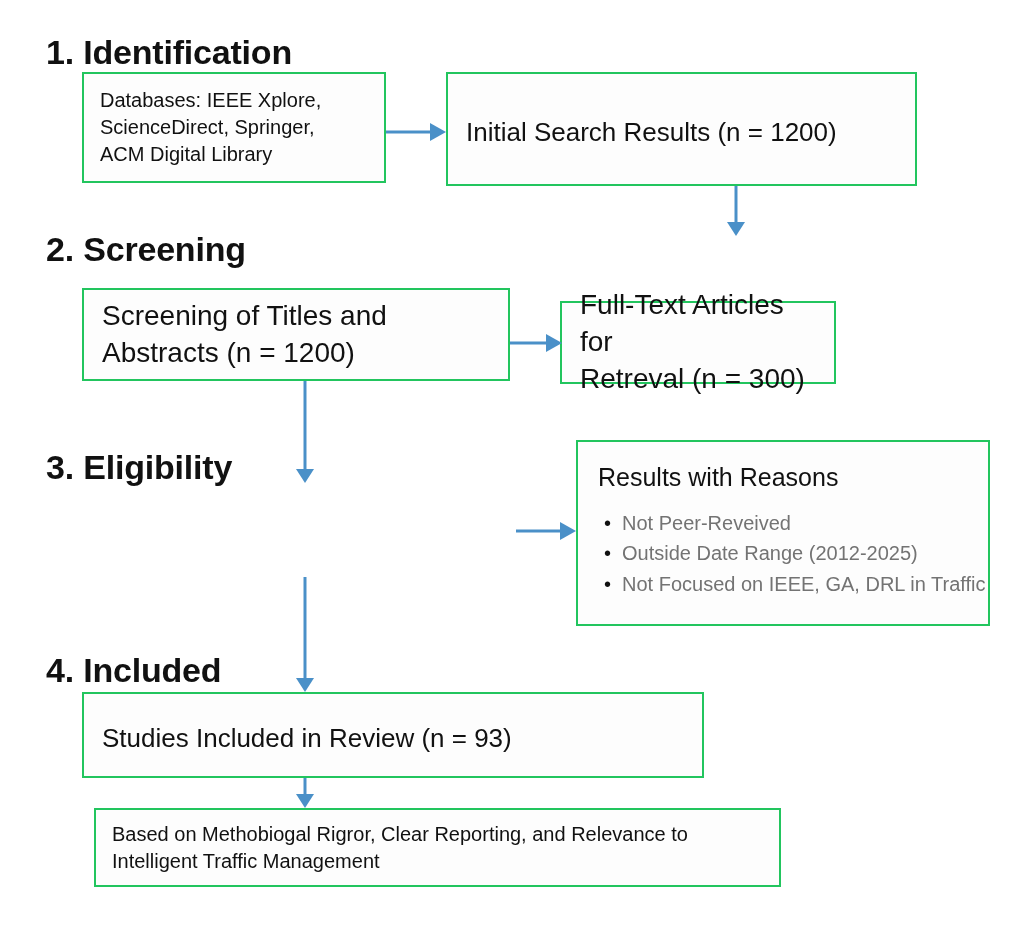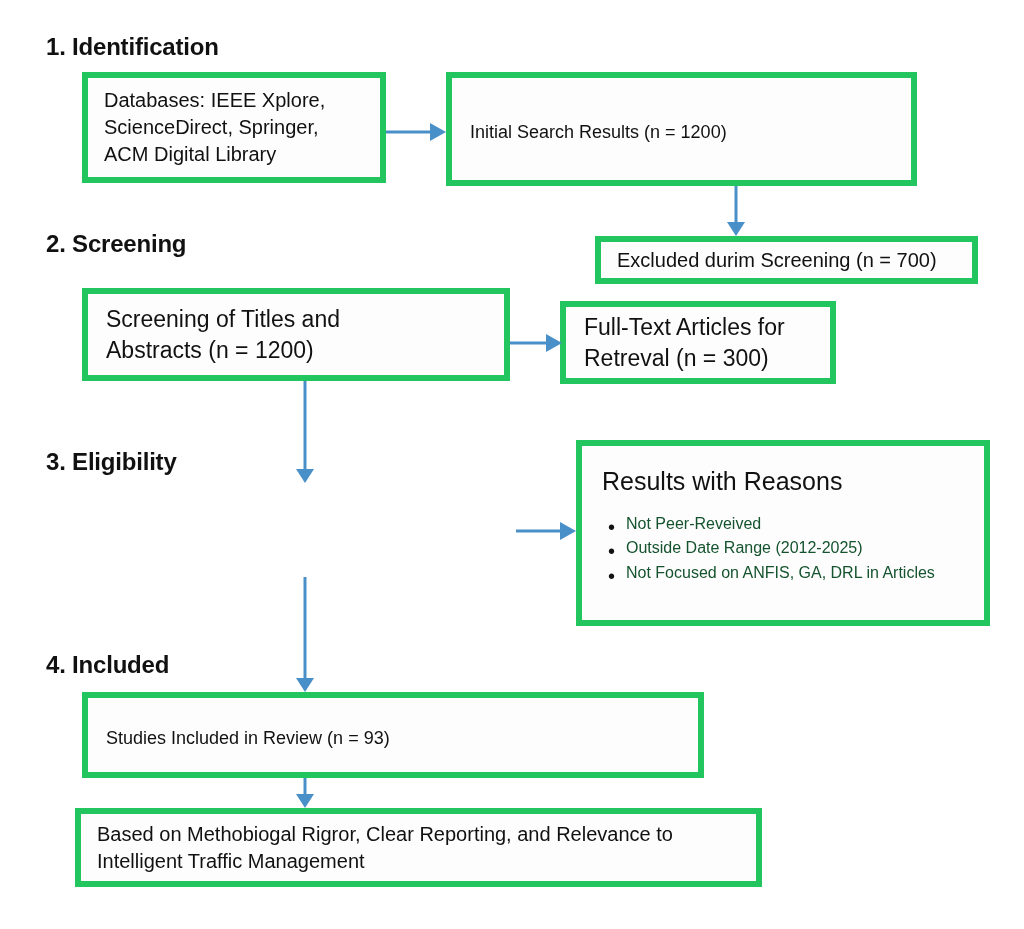--- a/index.html
+++ b/index.html
@@ -15,62 +15,62 @@
   #canvas {
     position: relative;
     width: 1024px;
     height: 929px;
     background: #ffffff;
     overflow: hidden;
   }
   .stage-heading {
     position: absolute;
     font-weight: bold;
-    font-size: 24px;
+    font-size: 34px;
     line-height: 1;
     color: #111111;
     letter-spacing: -0.2px;
     white-space: nowrap;
   }
   .node {
     position: absolute;
     box-sizing: border-box;
-    border: 6px solid #22c55e;
+    border: 2px solid #22c55e;
     background: #fdfdfd;
     display: flex;
     flex-direction: column;
     justify-content: center;
   }
   .node .node-text {
     display: block;
     color: #111111;
     white-space: pre-line;
   }
-  .t-lg .node-text { font-size: 18px; line-height: 1.30; margin-top: 8px; }
-  .t-md .node-text { font-size: 23px; line-height: 1.32; }
+  .t-lg .node-text { font-size: 26px; line-height: 1.30; margin-top: 8px; }
+  .t-md .node-text { font-size: 28px; line-height: 1.32; }
   .t-sm .node-text { font-size: 20px; line-height: 1.35; }
   .pad-l { padding-left: 16px; padding-right: 12px; }
   .pad-lr { padding-left: 18px; padding-right: 14px; }
 
   .reasons-title {
     font-size: 25px;
     line-height: 1.2;
     color: #111111;
     padding-left: 20px;
     margin-bottom: 16px;
   }
   ul.reasons-list {
     margin: 0;
     padding: 0 0 0 44px;
     list-style: none;
   }
   ul.reasons-list li {
-    font-size: 16px;
+    font-size: 20px;
     line-height: 1.52;
-    color: #14532d;
+    color: #737373;
     position: relative;
     white-space: nowrap;
   }
   ul.reasons-list li::before {
     content: "\2022";
     position: absolute;
     left: -18px;
     top: 0;
     font-size: 20px;
     color: #111111;
@@ -98,49 +98,46 @@
   <div class="node t-sm pad-l" style="left:82px; top:72px; width:304px; height:111px;">
     <span class="node-text">Databases: IEEE Xplore,
 ScienceDirect, Springer,
 ACM Digital Library</span>
   </div>
 
   <div class="node t-lg pad-lr" style="left:446px; top:72px; width:471px; height:114px;">
     <span class="node-text">Initial Search Results (n = 1200)</span>
   </div>
 
-  <div class="node t-sm pad-l" style="left:595px; top:236px; width:383px; height:48px;">
-    <span class="node-text">Excluded durim Screening (n = 700)</span>
-  </div>
 
   <div class="node t-md pad-lr" style="left:82px; top:288px; width:428px; height:93px;">
     <span class="node-text">Screening of Titles and
 Abstracts (n = 1200)</span>
   </div>
 
   <div class="node t-md pad-lr" style="left:560px; top:301px; width:276px; height:83px;">
     <span class="node-text">Full-Text Articles for
 Retreval (n = 300)</span>
   </div>
 
 
   <div class="node" style="left:576px; top:440px; width:414px; height:186px; justify-content:flex-start; padding-top:20px;">
     <div class="reasons-title">Results with Reasons</div>
     <ul class="reasons-list">
       <li>Not Peer-Reveived</li>
       <li>Outside Date Range (2012-2025)</li>
-      <li>Not Focused on ANFIS, GA, DRL in Articles</li>
+      <li>Not Focused on IEEE, GA, DRL in Traffic</li>
     </ul>
   </div>
 
   <div class="node t-lg pad-lr" style="left:82px; top:692px; width:622px; height:86px;">
     <span class="node-text">Studies Included in Review (n = 93)</span>
   </div>
 
-  <div class="node t-sm pad-l" style="left:75px; top:808px; width:687px; height:79px;justify-content:center;">
+  <div class="node t-sm pad-l" style="left:94px; top:808px; width:687px; height:79px;justify-content:center;">
     <span class="node-text">Based on Methobiogal Rigror, Clear Reporting, and Relevance to
 Intelligent Traffic Management</span>
   </div>
 
   <div class="conn" style="left:386px; top:112px;">
     <svg width="64" height="40" viewBox="0 0 64 40">
       <line x1="0" y1="20" x2="46" y2="20" stroke="#4a90c8" stroke-width="3"></line>
       <polygon points="44,11 60,20 44,29" fill="#4a90c8"></polygon>
     </svg>
   </div>

